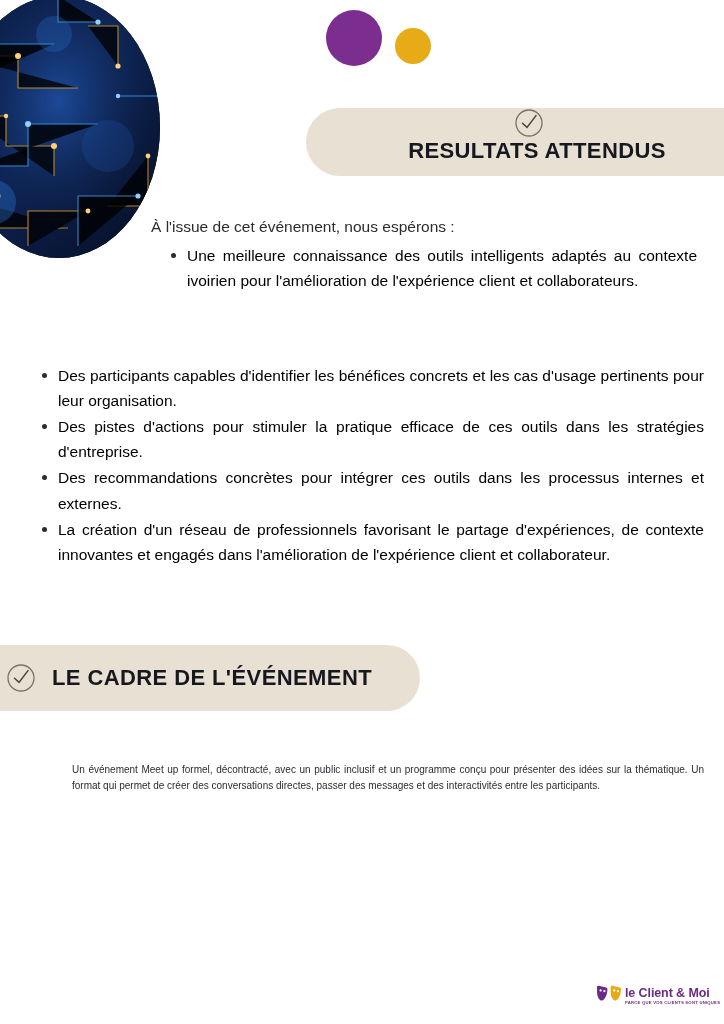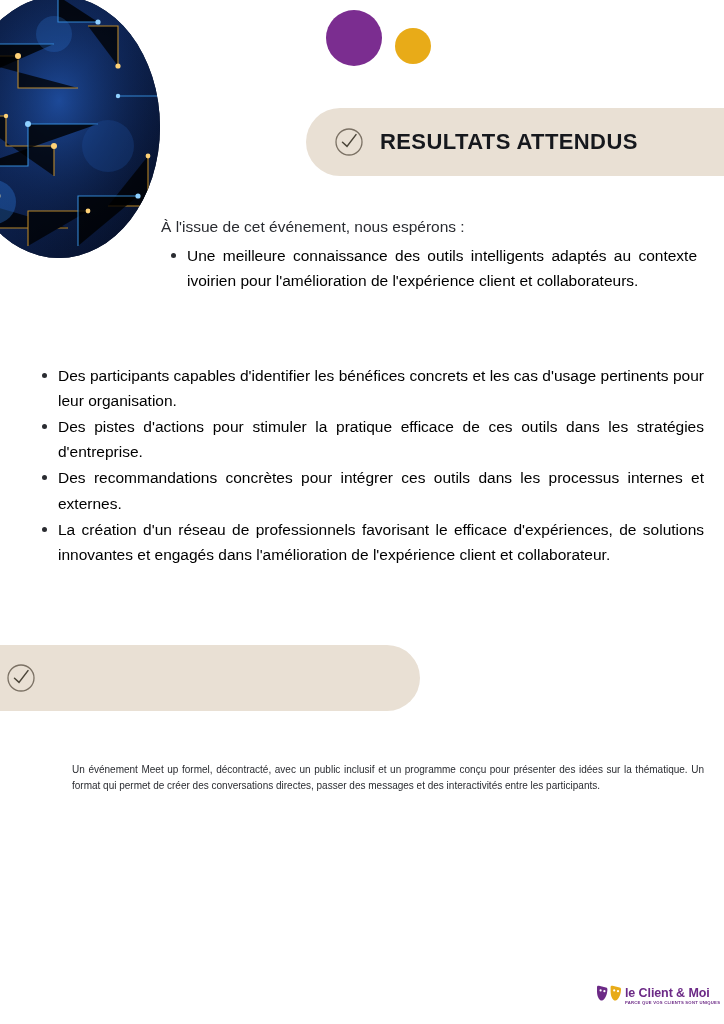--- a/index.html
+++ b/index.html
@@ -48,20 +48,21 @@
   .banner-right {
     position: absolute;
     left: 306px; top: 108px;
     width: 418px; height: 68px;
     background: #e9e0d4;
     border-top-left-radius: 34px;
     border-bottom-left-radius: 34px;
     display: flex;
     align-items: center;
     padding-left: 28px;
+    flex-direction: column;
   }
   .banner-left {
     position: absolute;
     left: -30px; top: 645px;
     width: 450px; height: 66px;
     background: #e9e0d4;
     border-top-right-radius: 33px;
     border-bottom-right-radius: 33px;
     display: flex;
     align-items: center;
@@ -75,21 +76,21 @@
     margin-left: 16px;
   }
   .check-badge {
     width: 30px; height: 30px;
     flex: 0 0 auto;
   }
 
   
   .intro {
     position: absolute;
-    left: 161px; top: 215px;
+    left: 151px; top: 215px;
     width: 540px;
     font-size: 15.5px;
     color: #2a2c31;
     line-height: 1.5;
   }
 
   ul.bullets {
     list-style: none;
   }
   ul.bullets li {
@@ -234,30 +235,31 @@
   <div class="intro">À l'issue de cet événement, nous espérons :</div>
 
   <ul class="bullets list-indented">
     <li>Une meilleure connaissance des outils intelligents adaptés au contexte ivoirien pour l'amélioration de l'expérience client et collaborateurs.</li>
   </ul>
 
   <ul class="bullets list-main">
     <li>Des participants capables d'identifier les bénéfices concrets et les cas d'usage pertinents pour leur organisation.</li>
     <li>Des pistes d'actions pour stimuler la pratique efficace de ces outils dans les stratégies d'entreprise.</li>
     <li>Des recommandations concrètes pour intégrer ces outils dans les processus internes et externes.</li>
-    <li>La création d'un réseau de professionnels favorisant le efficace d'expériences, de solutions innovantes et engagés dans l'amélioration de l'expérience client et collaborateur.</li>
+    <li>La création d'un réseau de professionnels favorisant le partage d'expériences, de contexte innovantes et engagés dans l'amélioration de l'expérience client et collaborateur.</li>
   </ul>
 
   <div class="banner-left">
     <span class="check-badge">
       <svg width="30" height="30" viewBox="0 0 30 30">
         <circle cx="15" cy="15" r="13" fill="none" stroke="#7b7164" stroke-width="1.3"></circle>
         <path d="M8.5 15.2 L13 19.4 L22 7.6" fill="none" stroke="#4b4539" stroke-width="1.5" stroke-linecap="round"></path>
       </svg>
     </span>
+    <span class="banner-title">LE CADRE DE L'ÉVÉNEMENT</span>
   </div>
 
   <div class="cadre-text">Un événement Meet up formel, décontracté, avec un public inclusif et un programme conçu pour présenter des idées sur la thématique. Un format qui permet de créer des conversations directes, passer des messages et des interactivités entre les participants.</div>
 
   <div class="footer-logo">
     <span class="logo-mask">
       <svg width="26" height="16" viewBox="0 0 26 16">
         <path d="M1 2 C1 1 2 0.5 3 0.8 L10 2.4 C11 2.6 11.4 3.2 11.4 4.2 C11.4 9 9.2 14.6 6.2 15.4 C3.4 16.1 1 11.6 1 6.4 Z" fill="#6c2a86"></path>
         <circle cx="4.6" cy="5.4" r="1.1" fill="#fff"></circle>
         <circle cx="8.4" cy="6.2" r="1.1" fill="#fff"></circle>

